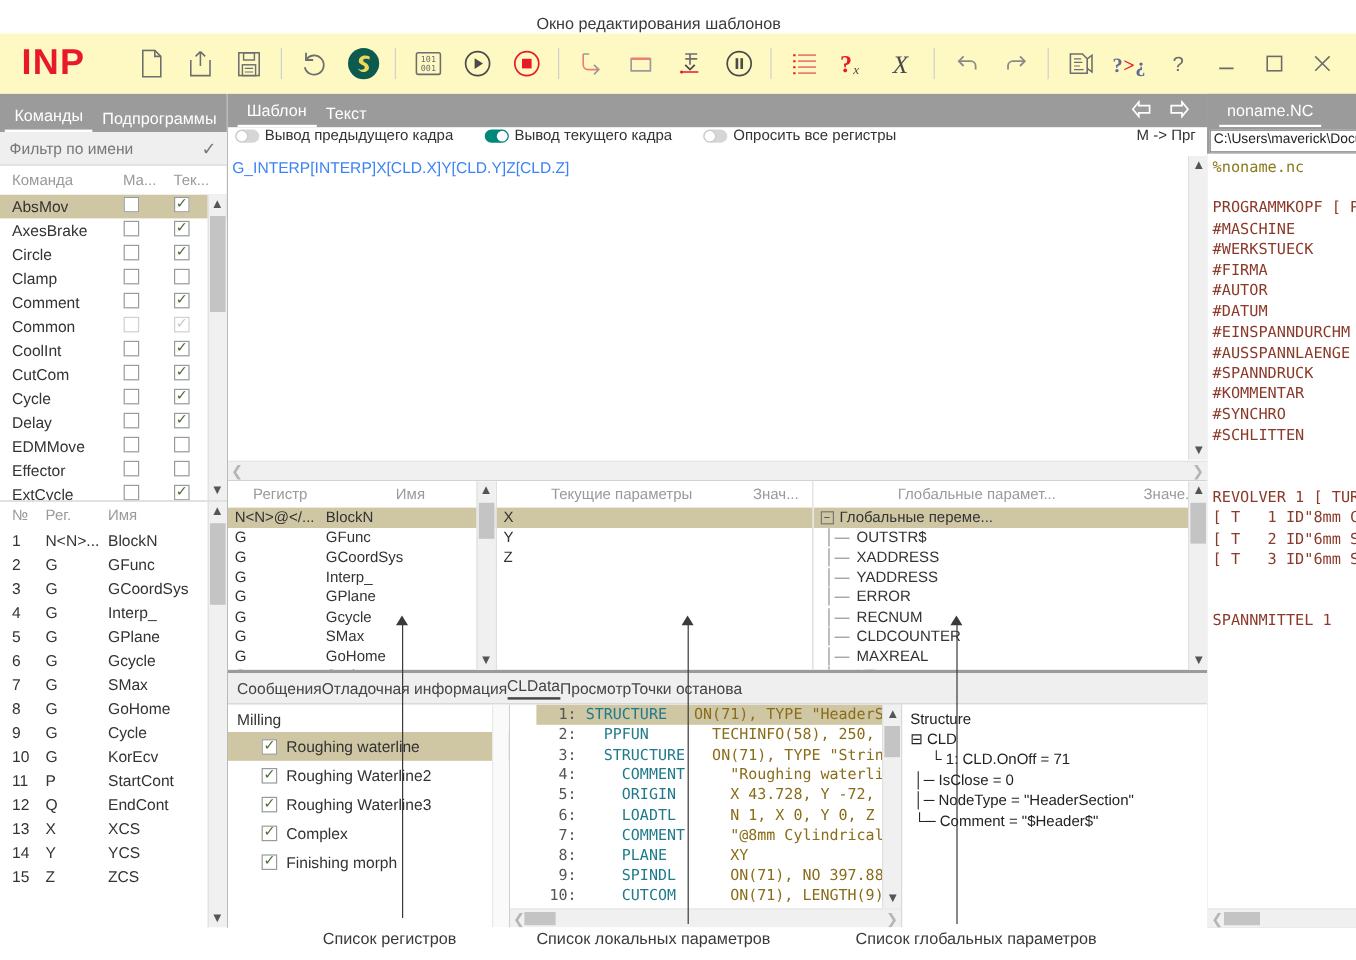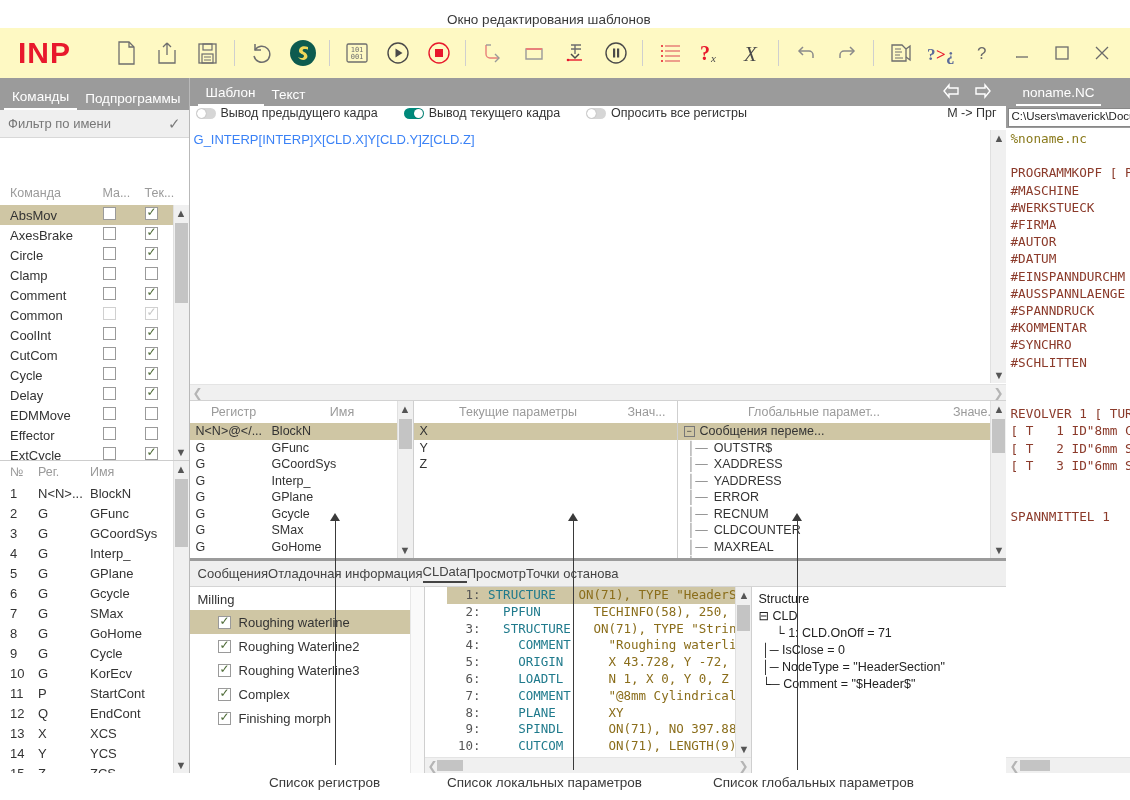--- a/index.html
+++ b/index.html
@@ -44,21 +44,21 @@
   
   .ltabs { height:32px; background:#9b9b9b; display:flex; align-items:flex-end; padding-left:4px; }
   .ltab { color:#fff; font-size:13.5px; padding:3px 8px 4px; }
   .ltab.active { border-bottom:2px solid #fff; }
 
   .filter-row { height:28px; background:#efefef; border-bottom:1px solid #d8d8d8;
                 display:flex; align-items:center; padding:0 8px; color:#777; font-size:13px; }
   .filter-row .chk { margin-left:auto; color:#7a7a7a; font-size:15px; }
 
   .cmd-head { display:flex; height:24px; align-items:center; color:#9a9a9a; font-size:12.5px;
-              padding-left:10px;margin-top:43px; }
+              padding-left:10px; }
   .cmd-head .c1 { flex:1; }
   .cmd-head .c2 { width:42px; text-align:left; }
   .cmd-head .c3 { width:44px; text-align:left; }
   .cmd-list { position:relative; flex:0 0 255px; overflow:hidden; }
   .cmd-row { display:flex; height:20px; align-items:center; padding-left:10px; font-size:13px; color:#333; }
   .cmd-row.sel { background:#cfc6a4; }
   .cmd-row .c1 { flex:1; }
   .cmd-row .c2 { width:42px; }
   .cmd-row .c3 { width:44px; }
   .cb { width:13px; height:13px; border:1px solid #9a9a9a; background:#fff; display:inline-block;
@@ -628,21 +628,21 @@
         </div>
 
         <div class="pane p3">
           <div class="ph">
             <span class="pc-nm">Глобальные парамет...</span>
             <span style="width:62px">Значе...</span>
           </div>
           <div id="pane3-rows">
               <div class="prow sel">
                 <span style="display:inline-block;width:11px;height:11px;border:1px solid #777;font-size:9px;line-height:9px;text-align:center;margin-right:5px">−</span>
-                <span>Сообщения переме...</span>
+                <span>Глобальные переме...</span>
               </div>
               <div class="prow" style="padding-left: 10px;">
                 <span style="color:#888;margin-right:6px">│—</span>
                 <span>OUTSTR$</span>
               </div>
               <div class="prow" style="padding-left: 10px;">
                 <span style="color:#888;margin-right:6px">│—</span>
                 <span>XADDRESS</span>
               </div>
               <div class="prow" style="padding-left: 10px;">

